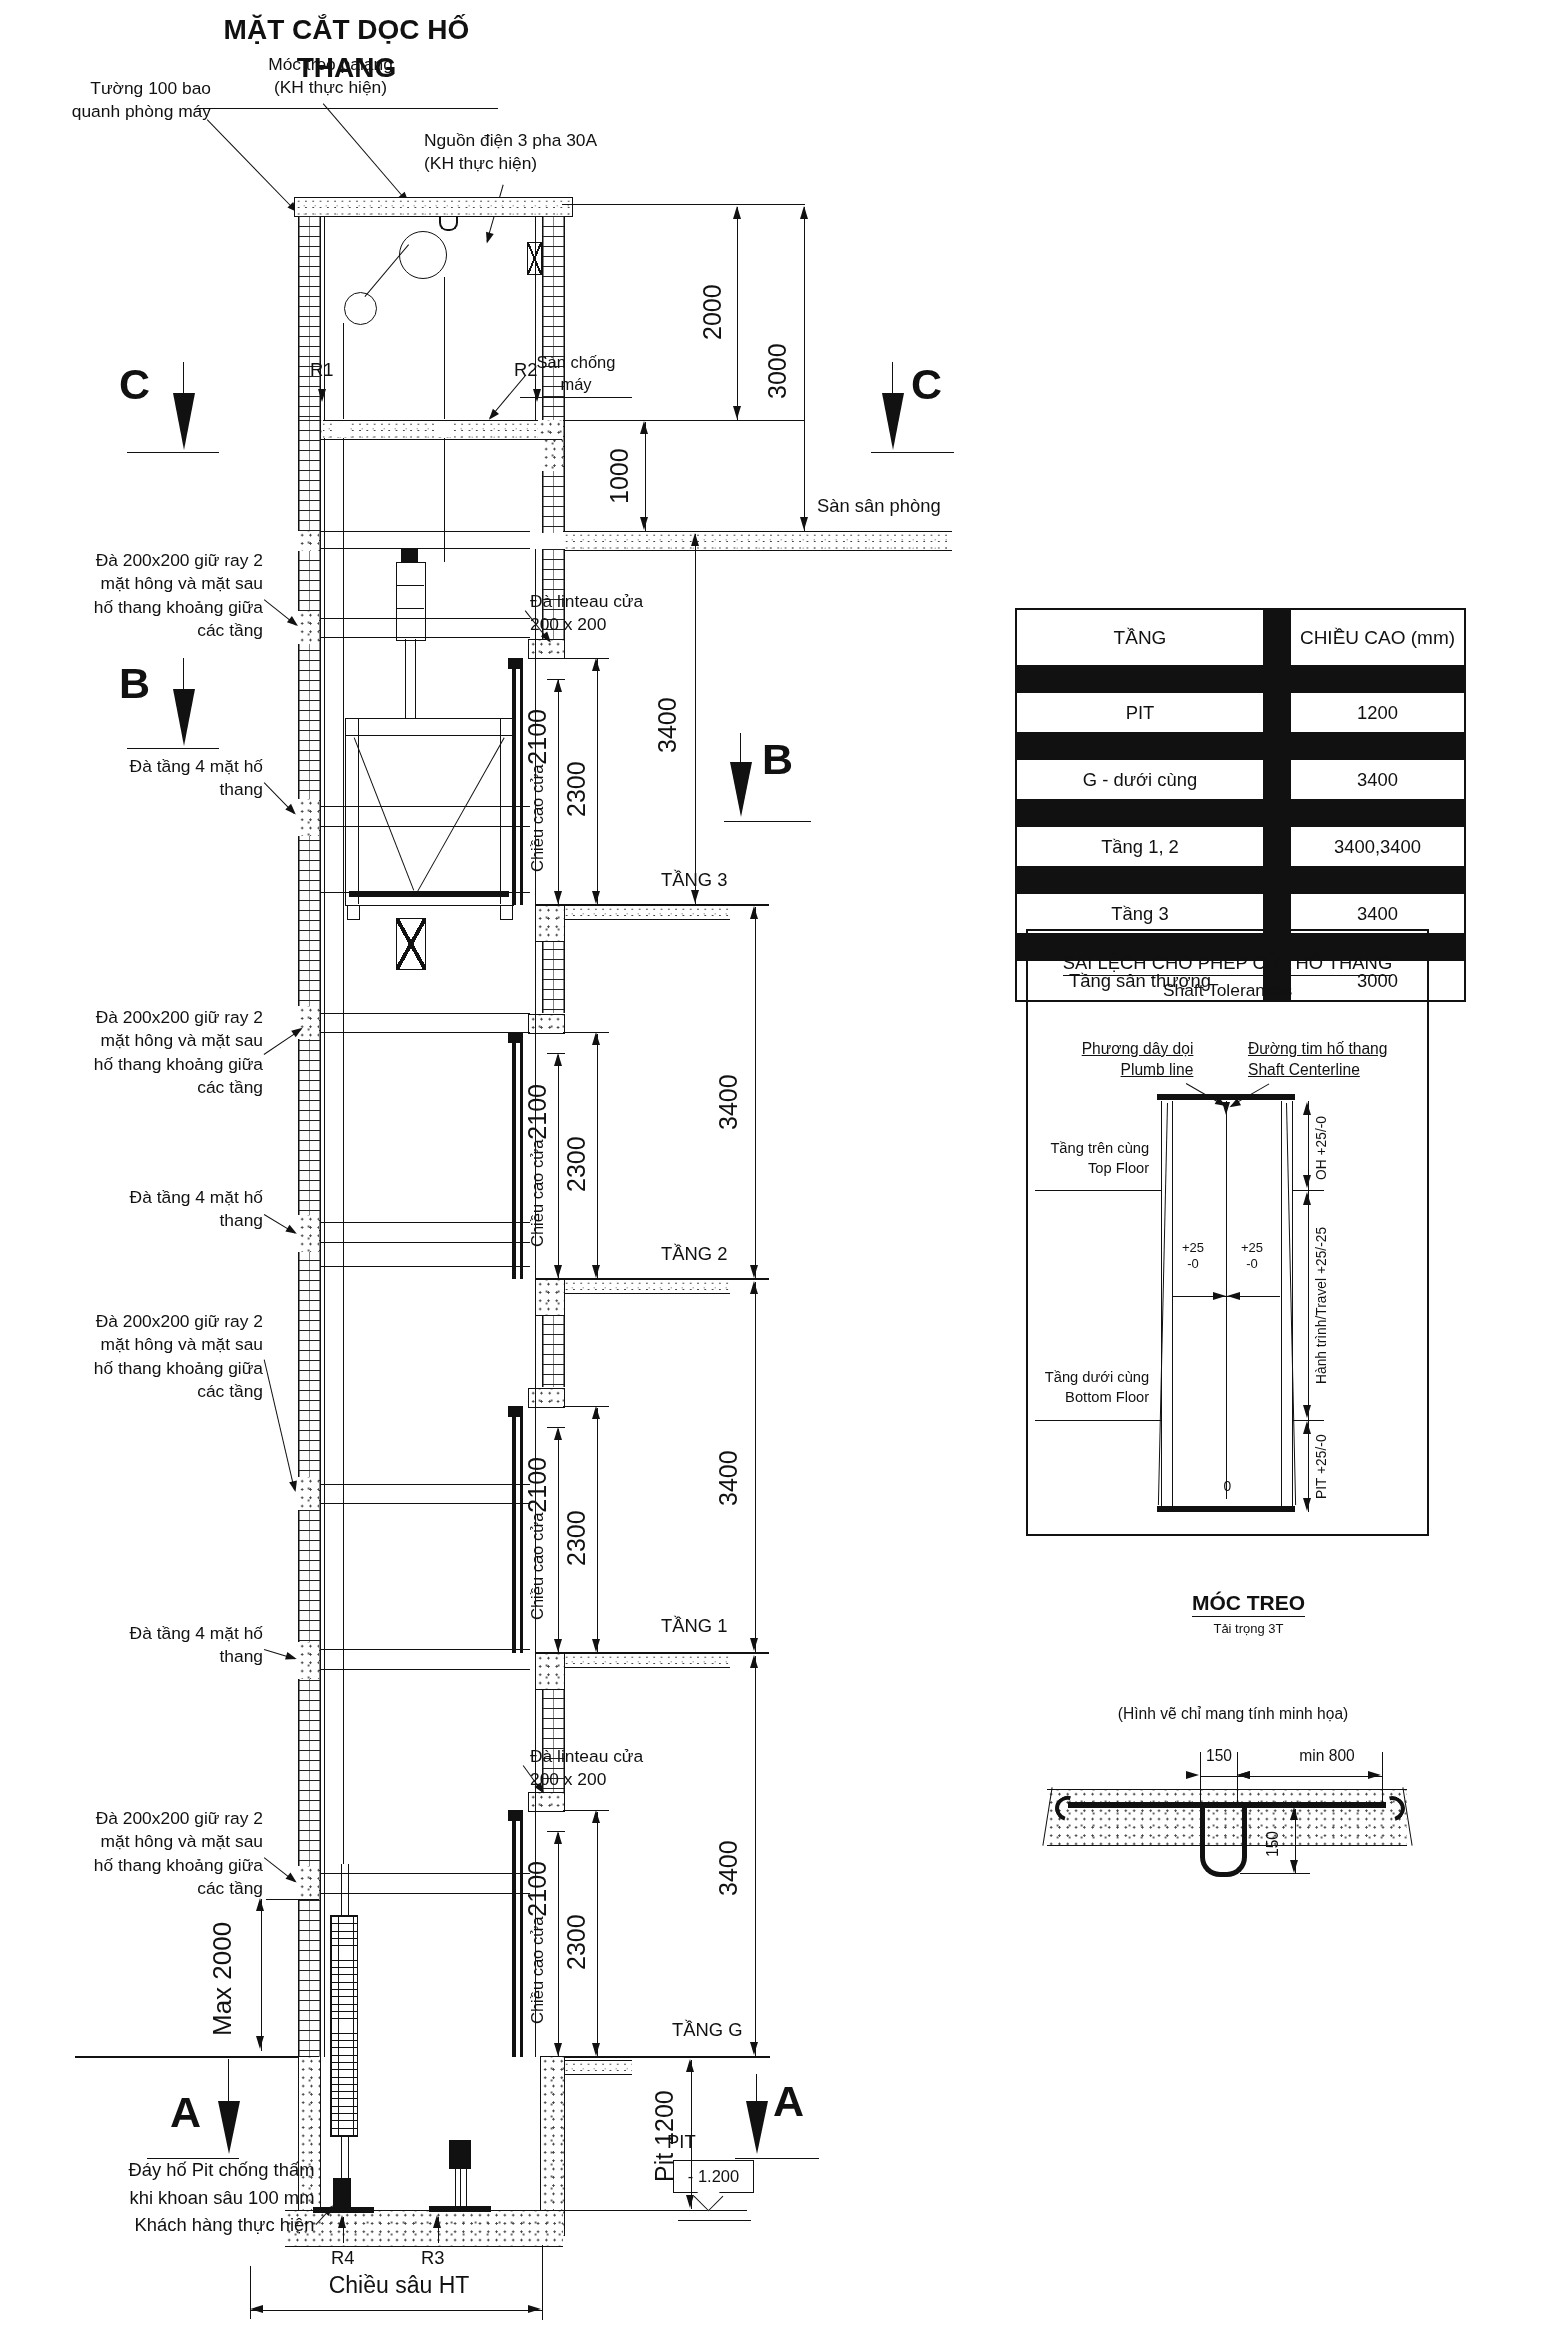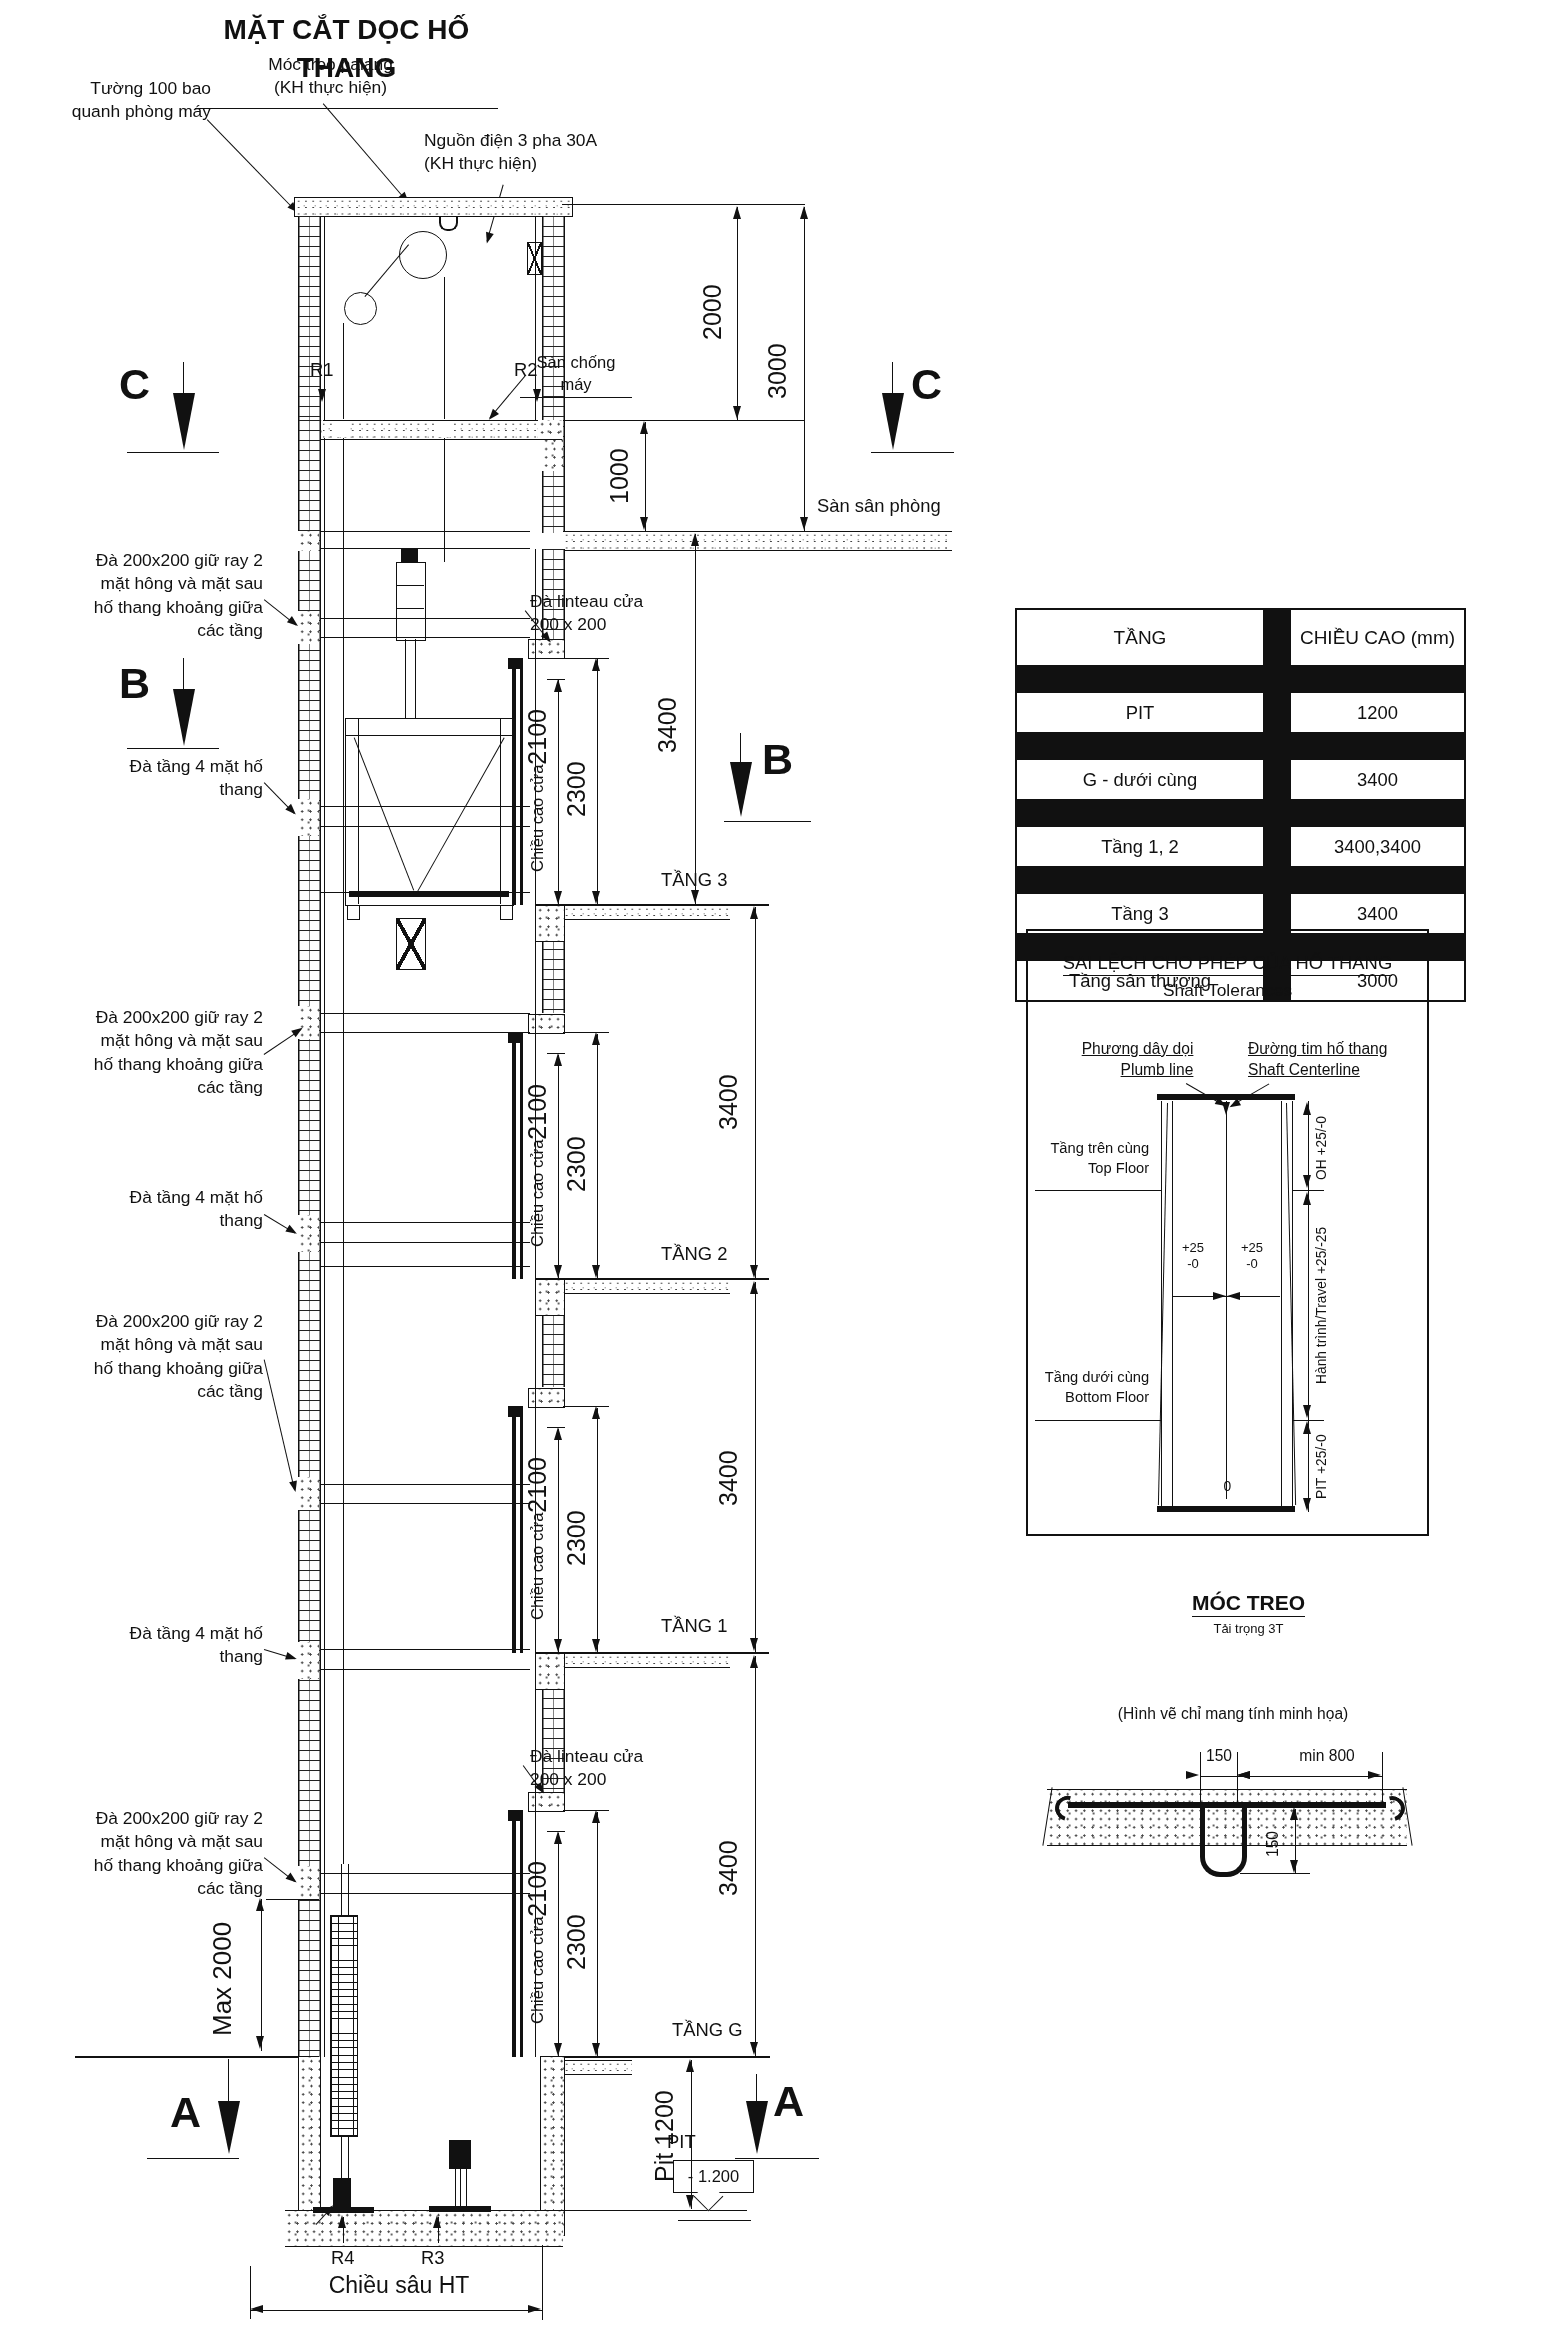--- a/index.html
+++ b/index.html
@@ -370,20 +370,23 @@
   <div class="vl1" style="left:466px;top:2169px;height:37px;"></div>
   <div class="abs" style="left:429px;top:2206px;width:62px;height:5.5px;background:#111;"></div>
 
   <div class="vl1" style="left:343px;top:2217px;height:26px;"></div>
   <div class="au" style="left:338px;top:2215px;"></div>
   <div class="vl1" style="left:438px;top:2217px;height:26px;"></div>
   <div class="au" style="left:433px;top:2215px;"></div>
   <div class="lbl" style="left:331px;top:2246px;width:40px;font-size:18.4px;">R4</div>
   <div class="lbl" style="left:421px;top:2246px;width:40px;font-size:18.4px;">R3</div>
 
+  <div class="lbl rgt" style="left:27.5px;top:2156px;width:287px;font-size:18.4px;line-height:1.5;">Đáy hố Pit chống thấm
+khi khoan sâu 100 mm
+Khách hàng thực hiện</div>
   <div class="leader" style="left:316px;top:2224px;width:24px;transform:rotate(-47deg);"></div>
 
   <div class="vl1" style="left:691px;top:2060px;height:149px;"></div>
   <div class="au" style="left:686px;top:2059px;"></div>
   <div class="ad" style="left:686px;top:2195px;"></div>
   <div class="hl1" style="left:563px;top:2210px;width:184px;"></div>
   <div class="vtext" style="left:652px;top:2074px;width:35px;height:124px;font-size:25px;">Pit 1200</div>
 
   <div class="lbl" style="left:667px;top:2130px;width:64px;font-size:18.4px;">PIT</div>
   <div class="abs bord" style="left:673px;top:2160px;width:79px;height:31px;display:flex;align-items:center;justify-content:center;font-size:16.5px;">- 1.200</div>

